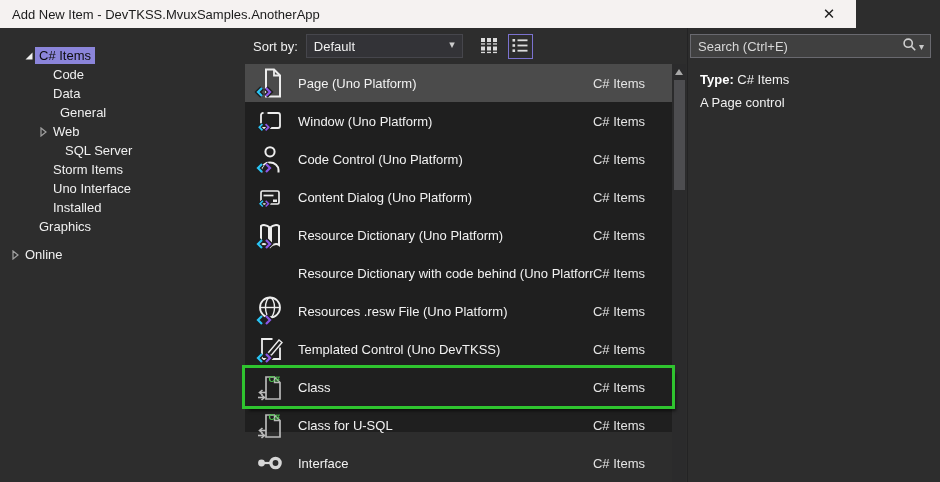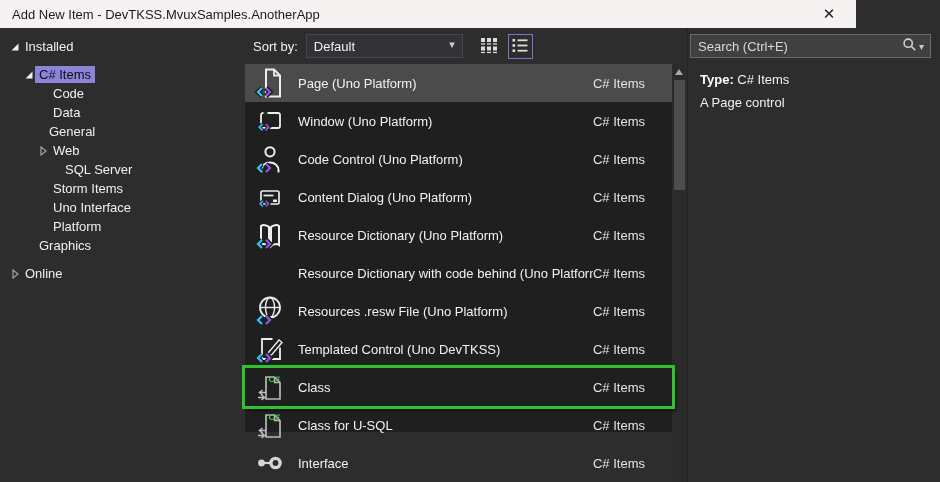--- a/index.html
+++ b/index.html
@@ -77,45 +77,37 @@
 <div id="app" style="--titlebar-bg: #f5f2f1; --panel-bg: #2d2d2d; --list-bg: #1f1f1f; --selected-row: #4b4b4b; --accent-purple: #8b85da; --annotation-green: #2fc42f; --code-cyan: #29c5f6; --code-purple: #8b57e8; --csharp-green: #4ec44e;">
 
   <div id="titlebar">
     <span class="title">Add New Item - DevTKSS.MvuxSamples.AnotherApp</span>
     <div id="close-btn">
       <span>✕</span>
     </div>
   </div>
 
   <div id="sidebar">
-      <div class="tree-row" style="padding-left: 8px;">
-        <span class="tree-arrow">
-          <svg width="10" height="10" viewBox="0 0 10 10">
-            <polygon points="8.5,1.5 8.5,8.5 1.5,8.5" fill="#f0f0f0"></polygon>
-          </svg>
-        </span>
-        <span class="tree-label">Installed</span>
-      </div>
       <div class="tree-row gap" style="padding-left: 22px;">
         <span class="tree-arrow">
           <svg width="10" height="10" viewBox="0 0 10 10">
             <polygon points="8.5,1.5 8.5,8.5 1.5,8.5" fill="#f0f0f0"></polygon>
           </svg>
         </span>
         <span class="tree-label sel">C# Items</span>
       </div>
       <div class="tree-row" style="padding-left: 36px;">
         <span class="tree-arrow"></span>
         <span class="tree-label">Code</span>
       </div>
       <div class="tree-row" style="padding-left: 36px;">
         <span class="tree-arrow"></span>
         <span class="tree-label">Data</span>
       </div>
-      <div class="tree-row" style="padding-left: 32px;">
+      <div class="tree-row" style="padding-left: 43px;">
         <span class="tree-arrow"></span>
         <span class="tree-label">General</span>
       </div>
       <div class="tree-row" style="padding-left: 36px;">
         <span class="tree-arrow">
           <svg width="10" height="10" viewBox="0 0 10 10">
             <polygon points="3,1 8,5 3,9" fill="none" stroke="#a0a0a0" stroke-width="1.2"></polygon>
           </svg>
         </span>
         <span class="tree-label">Web</span>
@@ -127,21 +119,21 @@
       <div class="tree-row" style="padding-left: 36px;">
         <span class="tree-arrow"></span>
         <span class="tree-label">Storm Items</span>
       </div>
       <div class="tree-row" style="padding-left: 36px;">
         <span class="tree-arrow"></span>
         <span class="tree-label">Uno Interface</span>
       </div>
       <div class="tree-row" style="padding-left: 36px;">
         <span class="tree-arrow"></span>
-        <span class="tree-label">Platform</span>
+        <span class="tree-label">Installed</span>
       </div>
       <div class="tree-row" style="padding-left: 22px;">
         <span class="tree-arrow"></span>
         <span class="tree-label">Graphics</span>
       </div>
       <div class="tree-row gap" style="padding-left: 8px;">
         <span class="tree-arrow">
           <svg width="10" height="10" viewBox="0 0 10 10">
             <polygon points="3,1 8,5 3,9" fill="none" stroke="#a0a0a0" stroke-width="1.2"></polygon>
           </svg>

